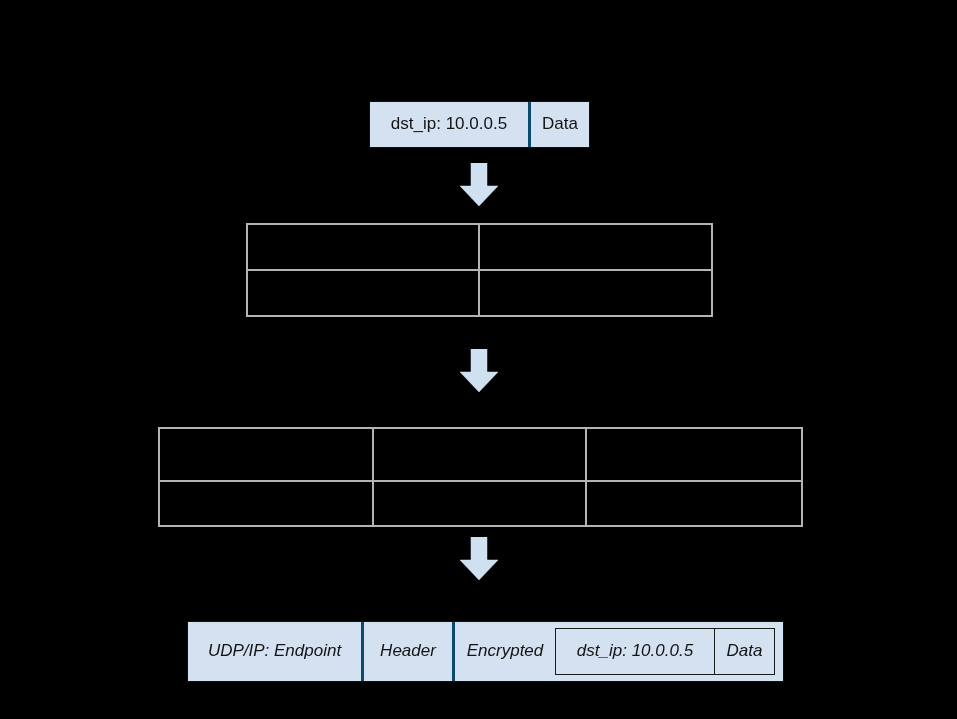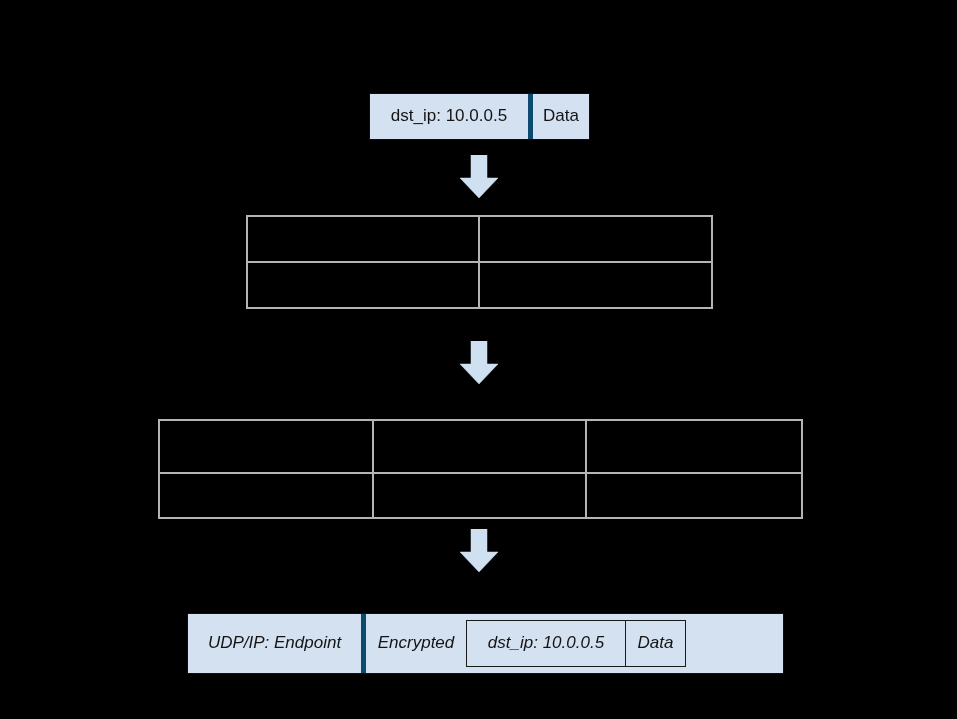--- a/index.html
+++ b/index.html
@@ -11,21 +11,21 @@
     width: 957px;
     height: 719px;
     position: relative;
     overflow: hidden;
     font-family: "Liberation Sans", sans-serif;
     -webkit-font-smoothing: antialiased;
   }
 
   .canvas {
     position: absolute;
-    left: 0; top: 8px;
+    left: 0; top: 16px;
     width: 957px;
     height: 565px;
   }
 
   
   .node { position: absolute; box-sizing: border-box; }
 
   
   .packet-row {
     display: flex;
@@ -38,21 +38,21 @@
     justify-content: center;
     box-sizing: border-box;
     color: #141414;
     font-size: 17px;
     line-height: 1.1;
     white-space: nowrap;
     padding: 0 12px;
     background: #d4e1f1;
   }
   .packet-cell + .packet-cell {
-    border-left: 5px solid #0c4a6e;
+    border-left: 3px solid #0c4a6e;
   }
 
   
   .nested-packet {
     display: flex;
     align-self: center;
     border: 1px solid #1a1a1a;
     background: #d4e1f1;
     box-sizing: border-box;
     margin: 0;
@@ -145,20 +145,21 @@
   </div>
 
   <div class="arrow-wrap" style="left:457px; top:521px; width:44px; height:44px;">
     <svg width="44" height="44" viewBox="0 0 44 44">
       <polygon points="14,0 30,0 30,23 41,23 22,43 3,23 14,23" fill="#cfe0f0" stroke="#cfe0f0" stroke-width="0.5"></polygon>
     </svg>
   </div>
 
   <div class="node packet-row" style="left:187px; top:605px; width:597px; height:61px;font-style:italic;">
     <div class="packet-cell" style="width:173px;">UDP/IP: Endpoint</div>
+    <div class="packet-cell" style="width:91px;">Header</div>
     <div class="packet-cell" style="width:331px; padding:0; justify-content:flex-start;">
       <span style="display:flex;align-items:center;justify-content:center;width:100px;height:100%;">Encrypted</span>
       <div class="nested-packet" style="height:47px;">
         <div class="nested-cell" style="width:158px;">dst_ip: 10.0.0.5</div>
         <div class="nested-cell" style="width:60px;">Data</div>
       </div>
     </div>
   </div>
 
 </div>

